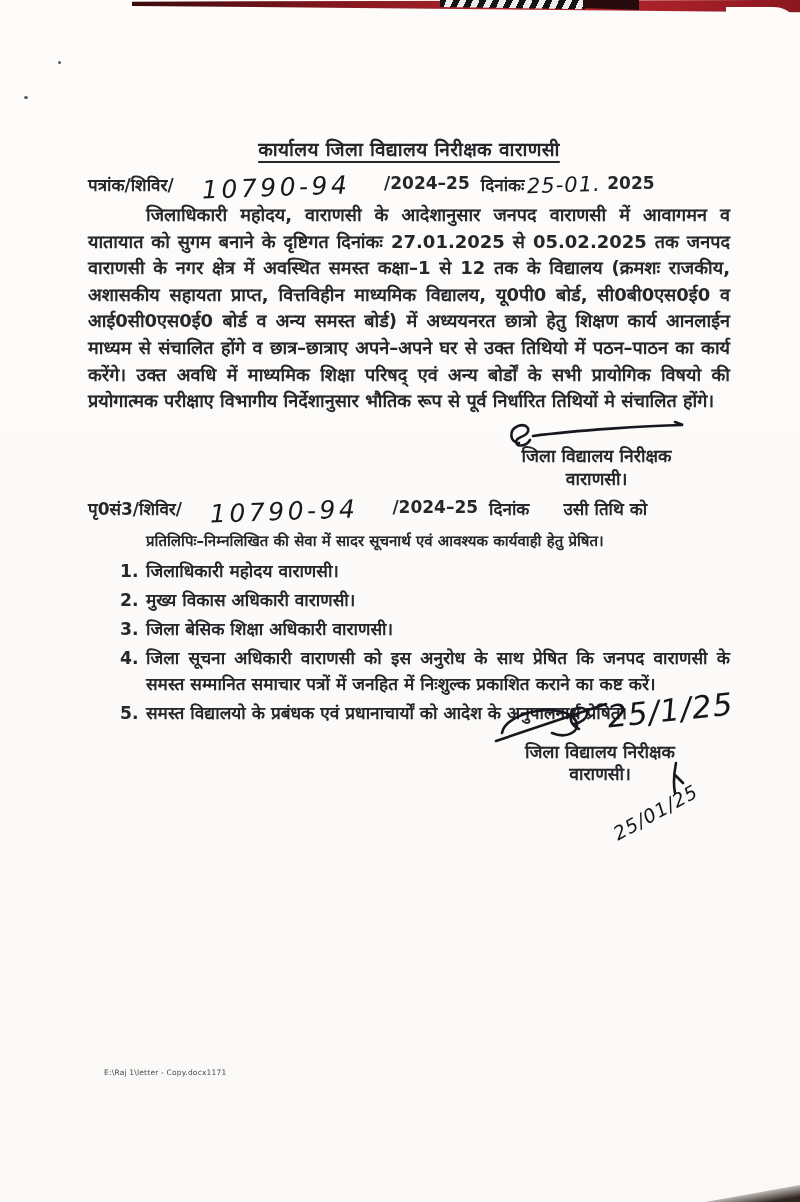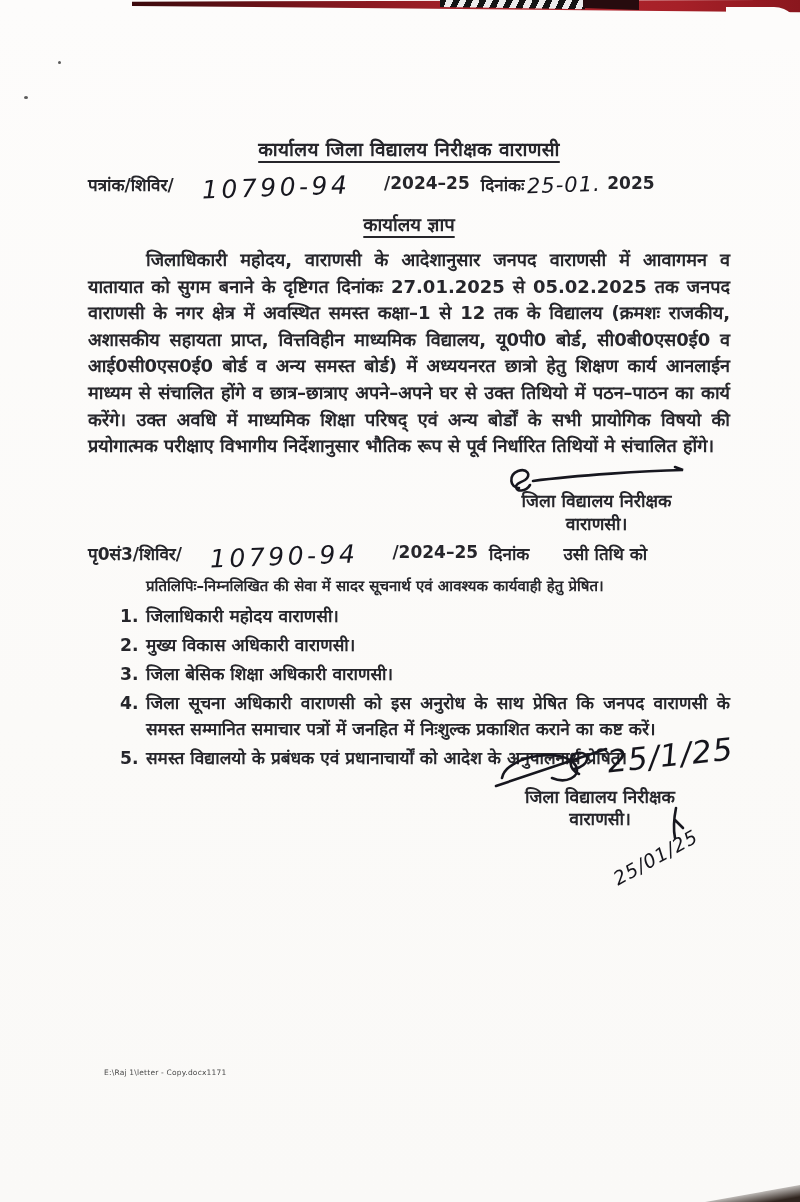--- a/index.html
+++ b/index.html
@@ -123,23 +123,20 @@
 
     <div class="refline">
       <span>पत्रांक/शिविर/</span>
       <span class="hw hw-number">10790-94</span>
       <span>/2024–25</span>
       <span class="ref-mid">दिनांकः</span>
       <span class="hw hw-date-inline">25-01.</span>
       <span>2025</span>
     </div>
 
-    <div class="memo-heading">
-      <span class="u">कार्यालय ज्ञाप</span>
-    </div>
 
     <p class="body-text">जिलाधिकारी महोदय, वाराणसी के आदेशानुसार जनपद वाराणसी में आवागमन व यातायात को सुगम बनाने के दृष्टिगत दिनांकः 27.01.2025 से 05.02.2025 तक जनपद वाराणसी के नगर क्षेत्र में अवस्थित समस्त कक्षा–1 से 12 तक के विद्यालय (क्रमशः राजकीय, अशासकीय सहायता प्राप्त, वित्तविहीन माध्यमिक विद्यालय, यू0पी0 बोर्ड, सी0बी0एस0ई0 व आई0सी0एस0ई0 बोर्ड व अन्य समस्त बोर्ड) में अध्ययनरत छात्रो हेतु शिक्षण कार्य आनलाईन माध्यम से संचालित होंगे व छात्र–छात्राए अपने–अपने घर से उक्त तिथियो में पठन–पाठन का कार्य करेंगे। उक्त अवधि में माध्यमिक शिक्षा परिषद् एवं अन्य बोर्डों के सभी प्रायोगिक विषयो की प्रयोगात्मक परीक्षाए विभागीय निर्देशानुसार भौतिक रूप से पूर्व निर्धारित तिथियों मे संचालित होंगे।</p>
 
     <div class="sig-block">
       <svg width="200" height="32" viewBox="0 0 200 32">
         <path class="ink" d="M22 26 C13 26 11 13 21 9 C30 6 35 13 28 18 C23 21 19 21 19 25 C19 30 29 30 33 23"></path>
         <path class="ink" d="M36 19 C80 13 150 9 186 8 L178 5"></path>
       </svg>
       <div>जिला विद्यालय निरीक्षक</div>
       <div>वाराणसी।</div>

